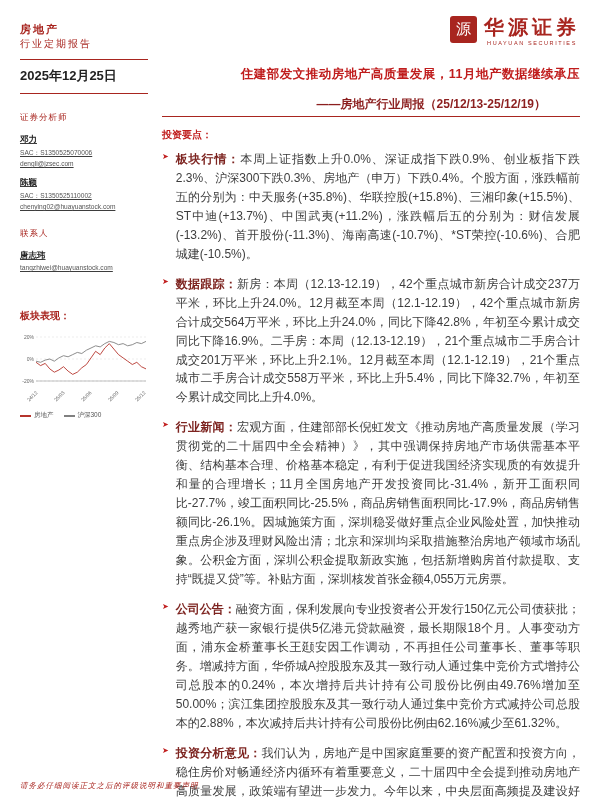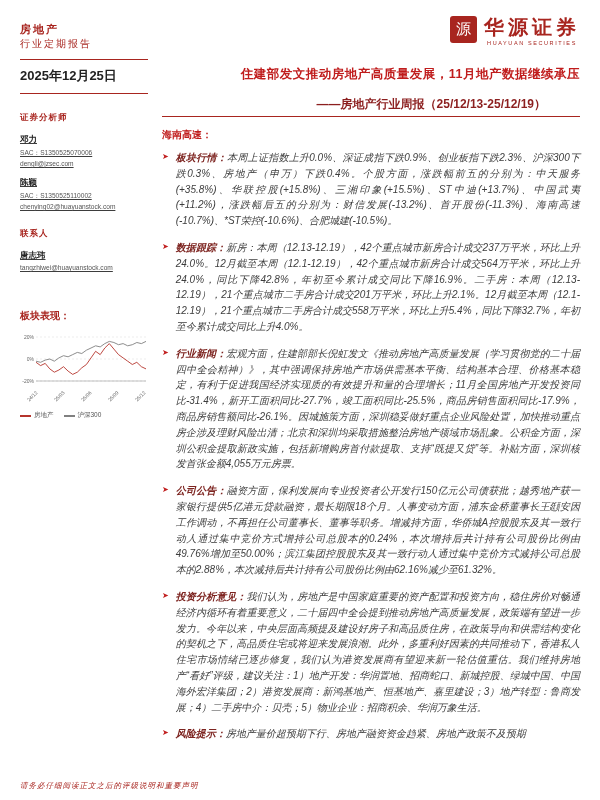--- a/index.html
+++ b/index.html
@@ -17,21 +17,21 @@
     overflow:hidden;
   }
   
   .sidebar{position:absolute;left:20px;top:22px;width:128px;}
   .cat{color:var(--accent);font-weight:bold;font-size:11px;letter-spacing:2px;}
   .rtype{color:var(--accent);font-size:10px;letter-spacing:2px;}
   .sline{border:none;border-top:1.4px solid var(--accent);margin:8px 0 7px 0;}
   .sdate{font-size:13px;font-weight:bold;color:#222;}
   .rating{font-size:8.5px;font-weight:bold;color:#222;margin-top:24px;}
   .rating-wrap .sline{margin-top:9px;}
-  .sec-head{color:var(--accent);font-size:8.5px;font-weight:bold;margin-top:18px;letter-spacing:1px;}
+  .sec-head{color:var(--accent);font-size:8.5px;font-weight:normal;margin-top:18px;letter-spacing:1px;}
   .analyst{margin-top:10px;text-decoration:underline;}
   .a-name{font-size:8.5px;font-weight:bold;color:#222;}
   .a-sac{font-size:6.6px;color:#555;margin-top:3px;}
   .a-mail{font-size:6.6px;color:#555;margin-top:2px;word-break:break-all;}
   .chart-head{color:var(--accent);font-size:10px;font-weight:bold;margin-top:38px;}
   .chart-box{margin-top:8px;}
   .grid-line{stroke:#d8d8d8;stroke-width:0.5;stroke-dasharray:2 2;}
   .axis-line{stroke:#999;stroke-width:0.6;}
   .tick-text{font-size:5px;fill:#666;font-family:"Liberation Sans",sans-serif;}
   .legend{display:flex;gap:10px;margin-top:4px;align-items:center;}
@@ -49,21 +49,21 @@
             font-size:20px;font-weight:bold;letter-spacing:4px;line-height:1.1;}
   .brand-en{font-size:5.5px;color:var(--accent);letter-spacing:1.6px;margin-top:2px;}
   .doc-title{color:var(--title-red);font-weight:bold;font-size:12.5px;text-align:right;
              margin-top:20px;letter-spacing:0.5px;}
   .doc-subtitle{color:#8c1f1f;font-weight:bold;font-size:12px;text-align:right;
                 margin-top:13px;padding-right:34px;padding-bottom:3px;
                 border-bottom:1.6px solid var(--accent);}
   .kp-label{color:var(--title-red);font-weight:bold;font-size:10px;margin:11px 0 8px 0;}
   .bullet{display:flex;gap:7px;margin-bottom:11px;}
   .arrow{color:var(--title-red);font-size:8px;line-height:14.5px;flex:0 0 auto;}
-  .btext{font-size:10px;line-height:1.58;text-align:justify;color:var(--body);font-style:italic;}
+  .btext{font-size:12px;line-height:1.58;text-align:justify;color:var(--body);}
   .blabel{font-weight:bold;color:#7d2420;}
   
   .footer{position:absolute;left:20px;bottom:9px;color:var(--accent);
           font-family:"Liberation Serif","DejaVu Serif",serif;font-style:italic;
           font-size:7.5px;letter-spacing:1px;}
 </style>
 </head>
 <body>
 
 <aside class="sidebar">
@@ -129,21 +129,21 @@
     <div class="seal">源</div>
     <div class="brand-text">
       <div class="brand-cn">华源证券</div>
       <div class="brand-en">HUAYUAN SECURITIES</div>
     </div>
   </div>
 
   <h1 class="doc-title">住建部发文推动房地产高质量发展，11月地产数据继续承压</h1>
   <h2 class="doc-subtitle">——房地产行业周报（25/12/13-25/12/19）</h2>
 
-  <div class="kp-label">海南高速：</div>
+  <div class="kp-label">投资要点：</div>
 
   <div class="bullet">
     <span class="arrow">➤</span>
     <p class="btext"><span class="blabel">板块行情：</span><span>本周上证指数上升0.0%、深证成指下跌0.9%、创业板指下跌2.3%、沪深300下跌0.3%、房地产（申万）下跌0.4%。个股方面，涨跌幅前五的分别为：中天服务(+35.8%)、华联控股(+15.8%)、三湘印象(+15.5%)、ST中迪(+13.7%)、中国武夷(+11.2%)，涨跌幅后五的分别为：财信发展(-13.2%)、首开股份(-11.3%)、海南高速(-10.7%)、*ST荣控(-10.6%)、合肥城建(-10.5%)。</span></p>
   </div>
 
   <div class="bullet">
     <span class="arrow">➤</span>
     <p class="btext"><span class="blabel">数据跟踪：</span><span>新房：本周（12.13-12.19），42个重点城市新房合计成交237万平米，环比上升24.0%。12月截至本周（12.1-12.19），42个重点城市新房合计成交564万平米，环比上升24.0%，同比下降42.8%，年初至今累计成交同比下降16.9%。二手房：本周（12.13-12.19），21个重点城市二手房合计成交201万平米，环比上升2.1%。12月截至本周（12.1-12.19），21个重点城市二手房合计成交558万平米，环比上升5.4%，同比下降32.7%，年初至今累计成交同比上升4.0%。</span></p>
   </div>

